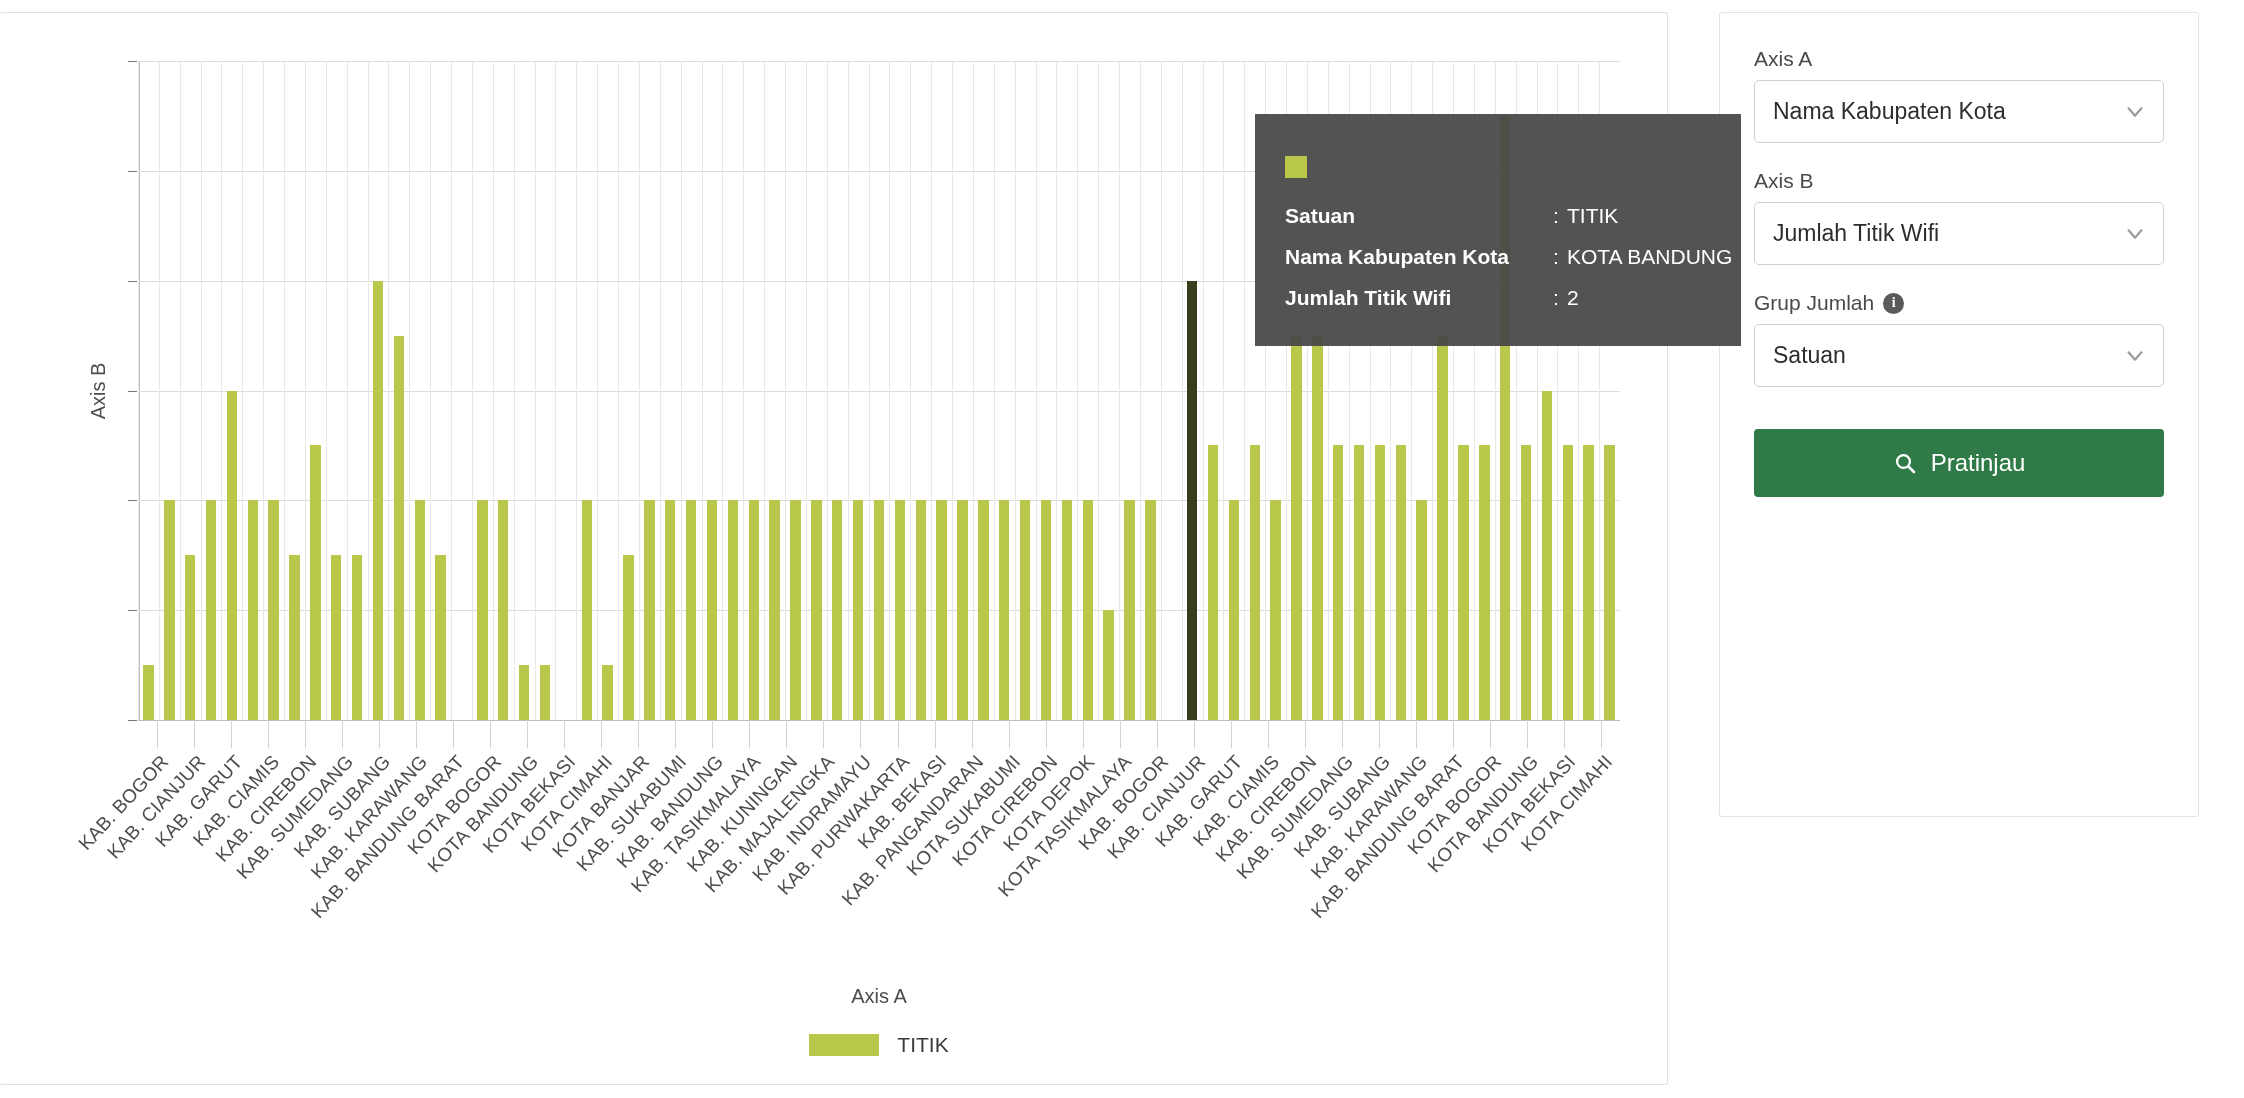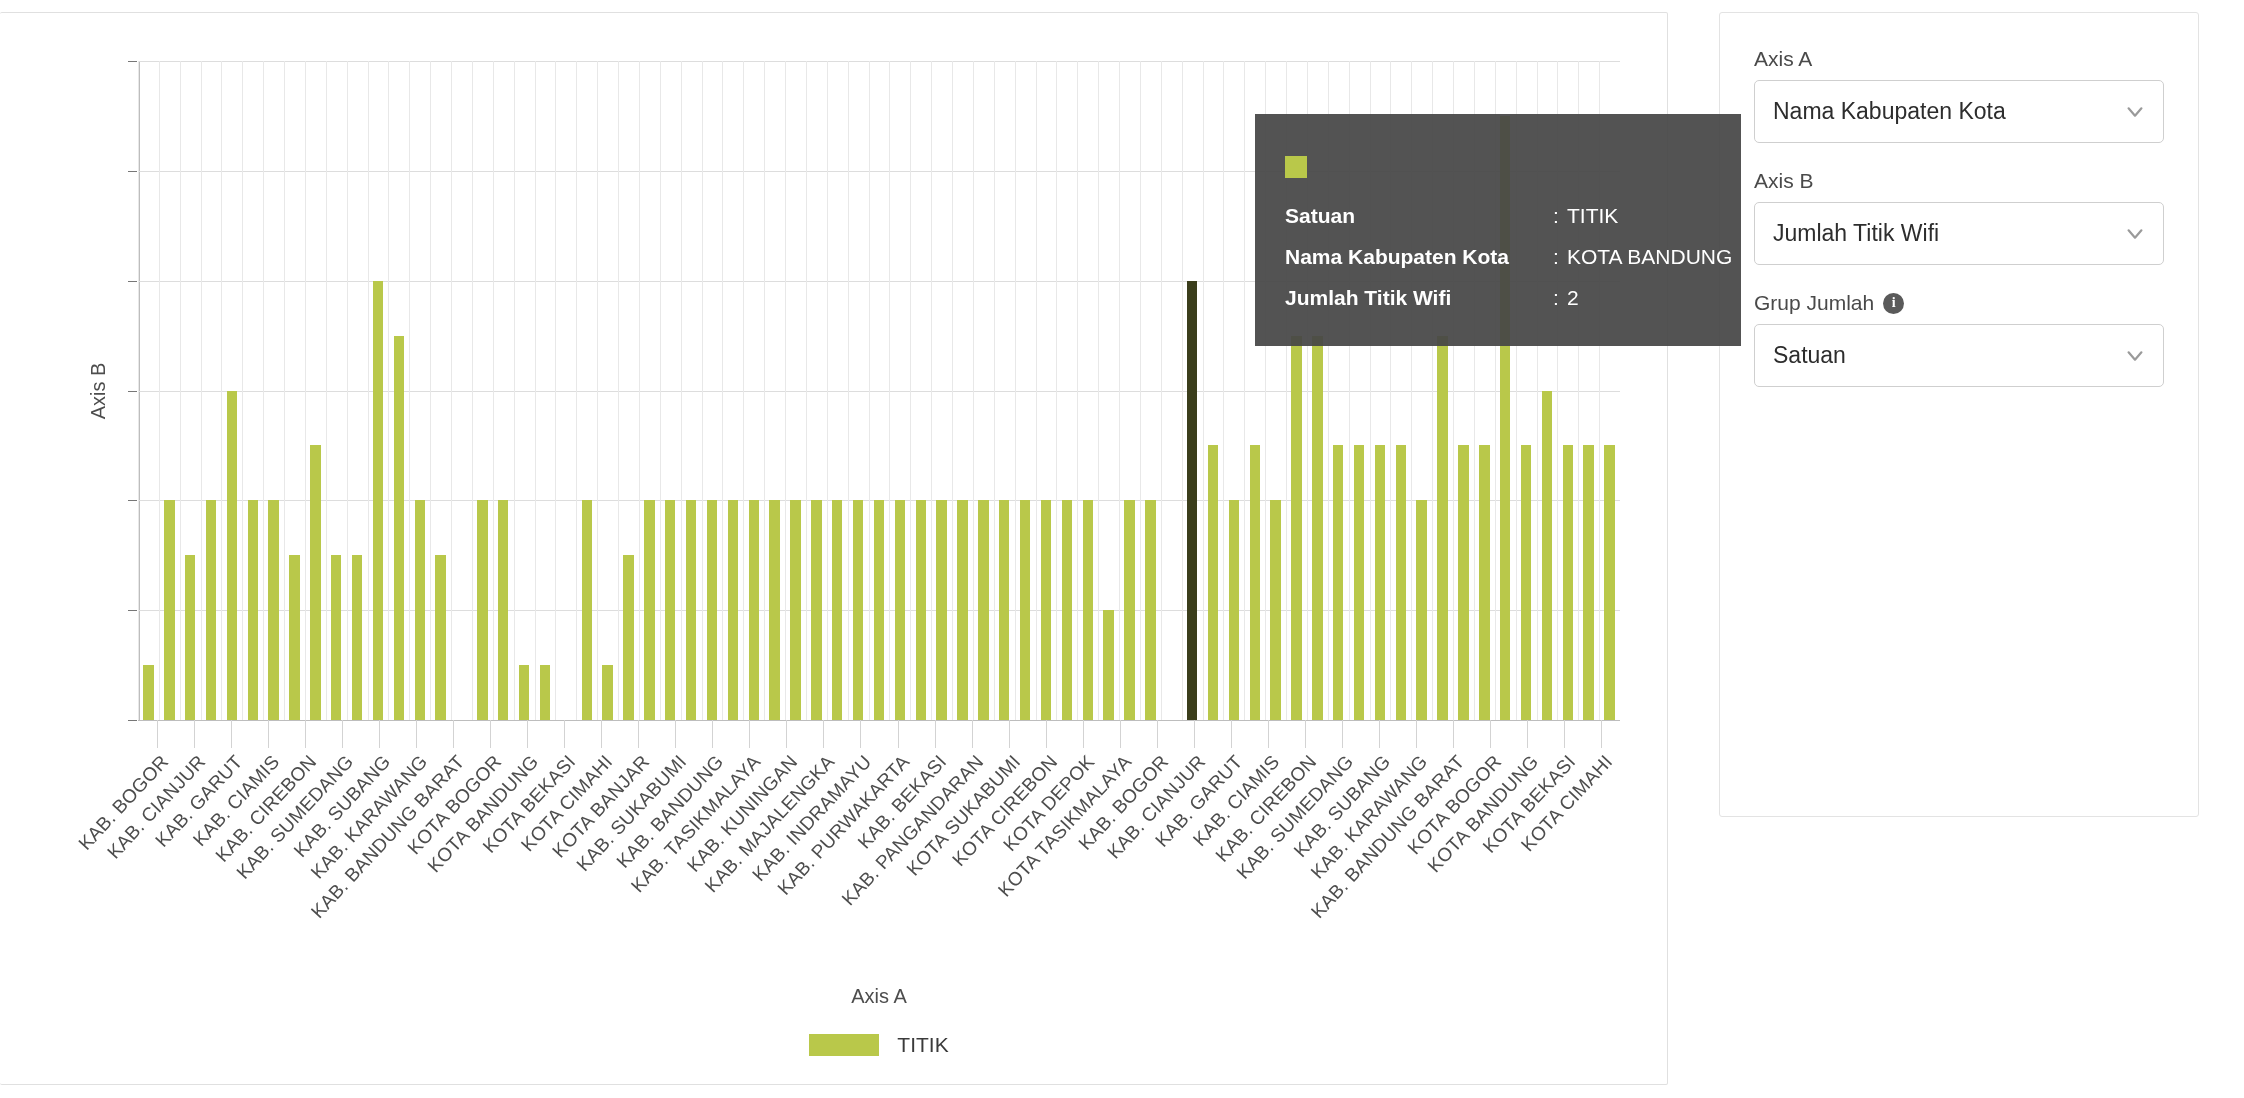--- a/index.html
+++ b/index.html
@@ -534,15 +534,24 @@
       <div class="select">
         <span>Satuan</span>
         <span class="chev">
           <svg viewBox="0 0 24 24" width="22" height="22">
               <path d="M5 8 L12 16 L19 8" fill="none" stroke="#9a9a9a" stroke-width="2.4" stroke-linecap="round" stroke-linejoin="round"></path>
             </svg>
         </span>
       </div>
     </div>
 
+    <button id="preview-button">
+      <span id="search-glyph">
+        <svg viewBox="0 0 24 24" width="24" height="24">
+          <circle cx="10.5" cy="10.5" r="6.4" fill="none" stroke="#ffffff" stroke-width="2.3"></circle>
+          <line x1="15.3" y1="15.3" x2="21" y2="21" stroke="#ffffff" stroke-width="2.6" stroke-linecap="round"></line>
+        </svg>
+      </span>
+      <span>Pratinjau</span>
+    </button>
   </div>
 
 </div>
 
 </body></html>

